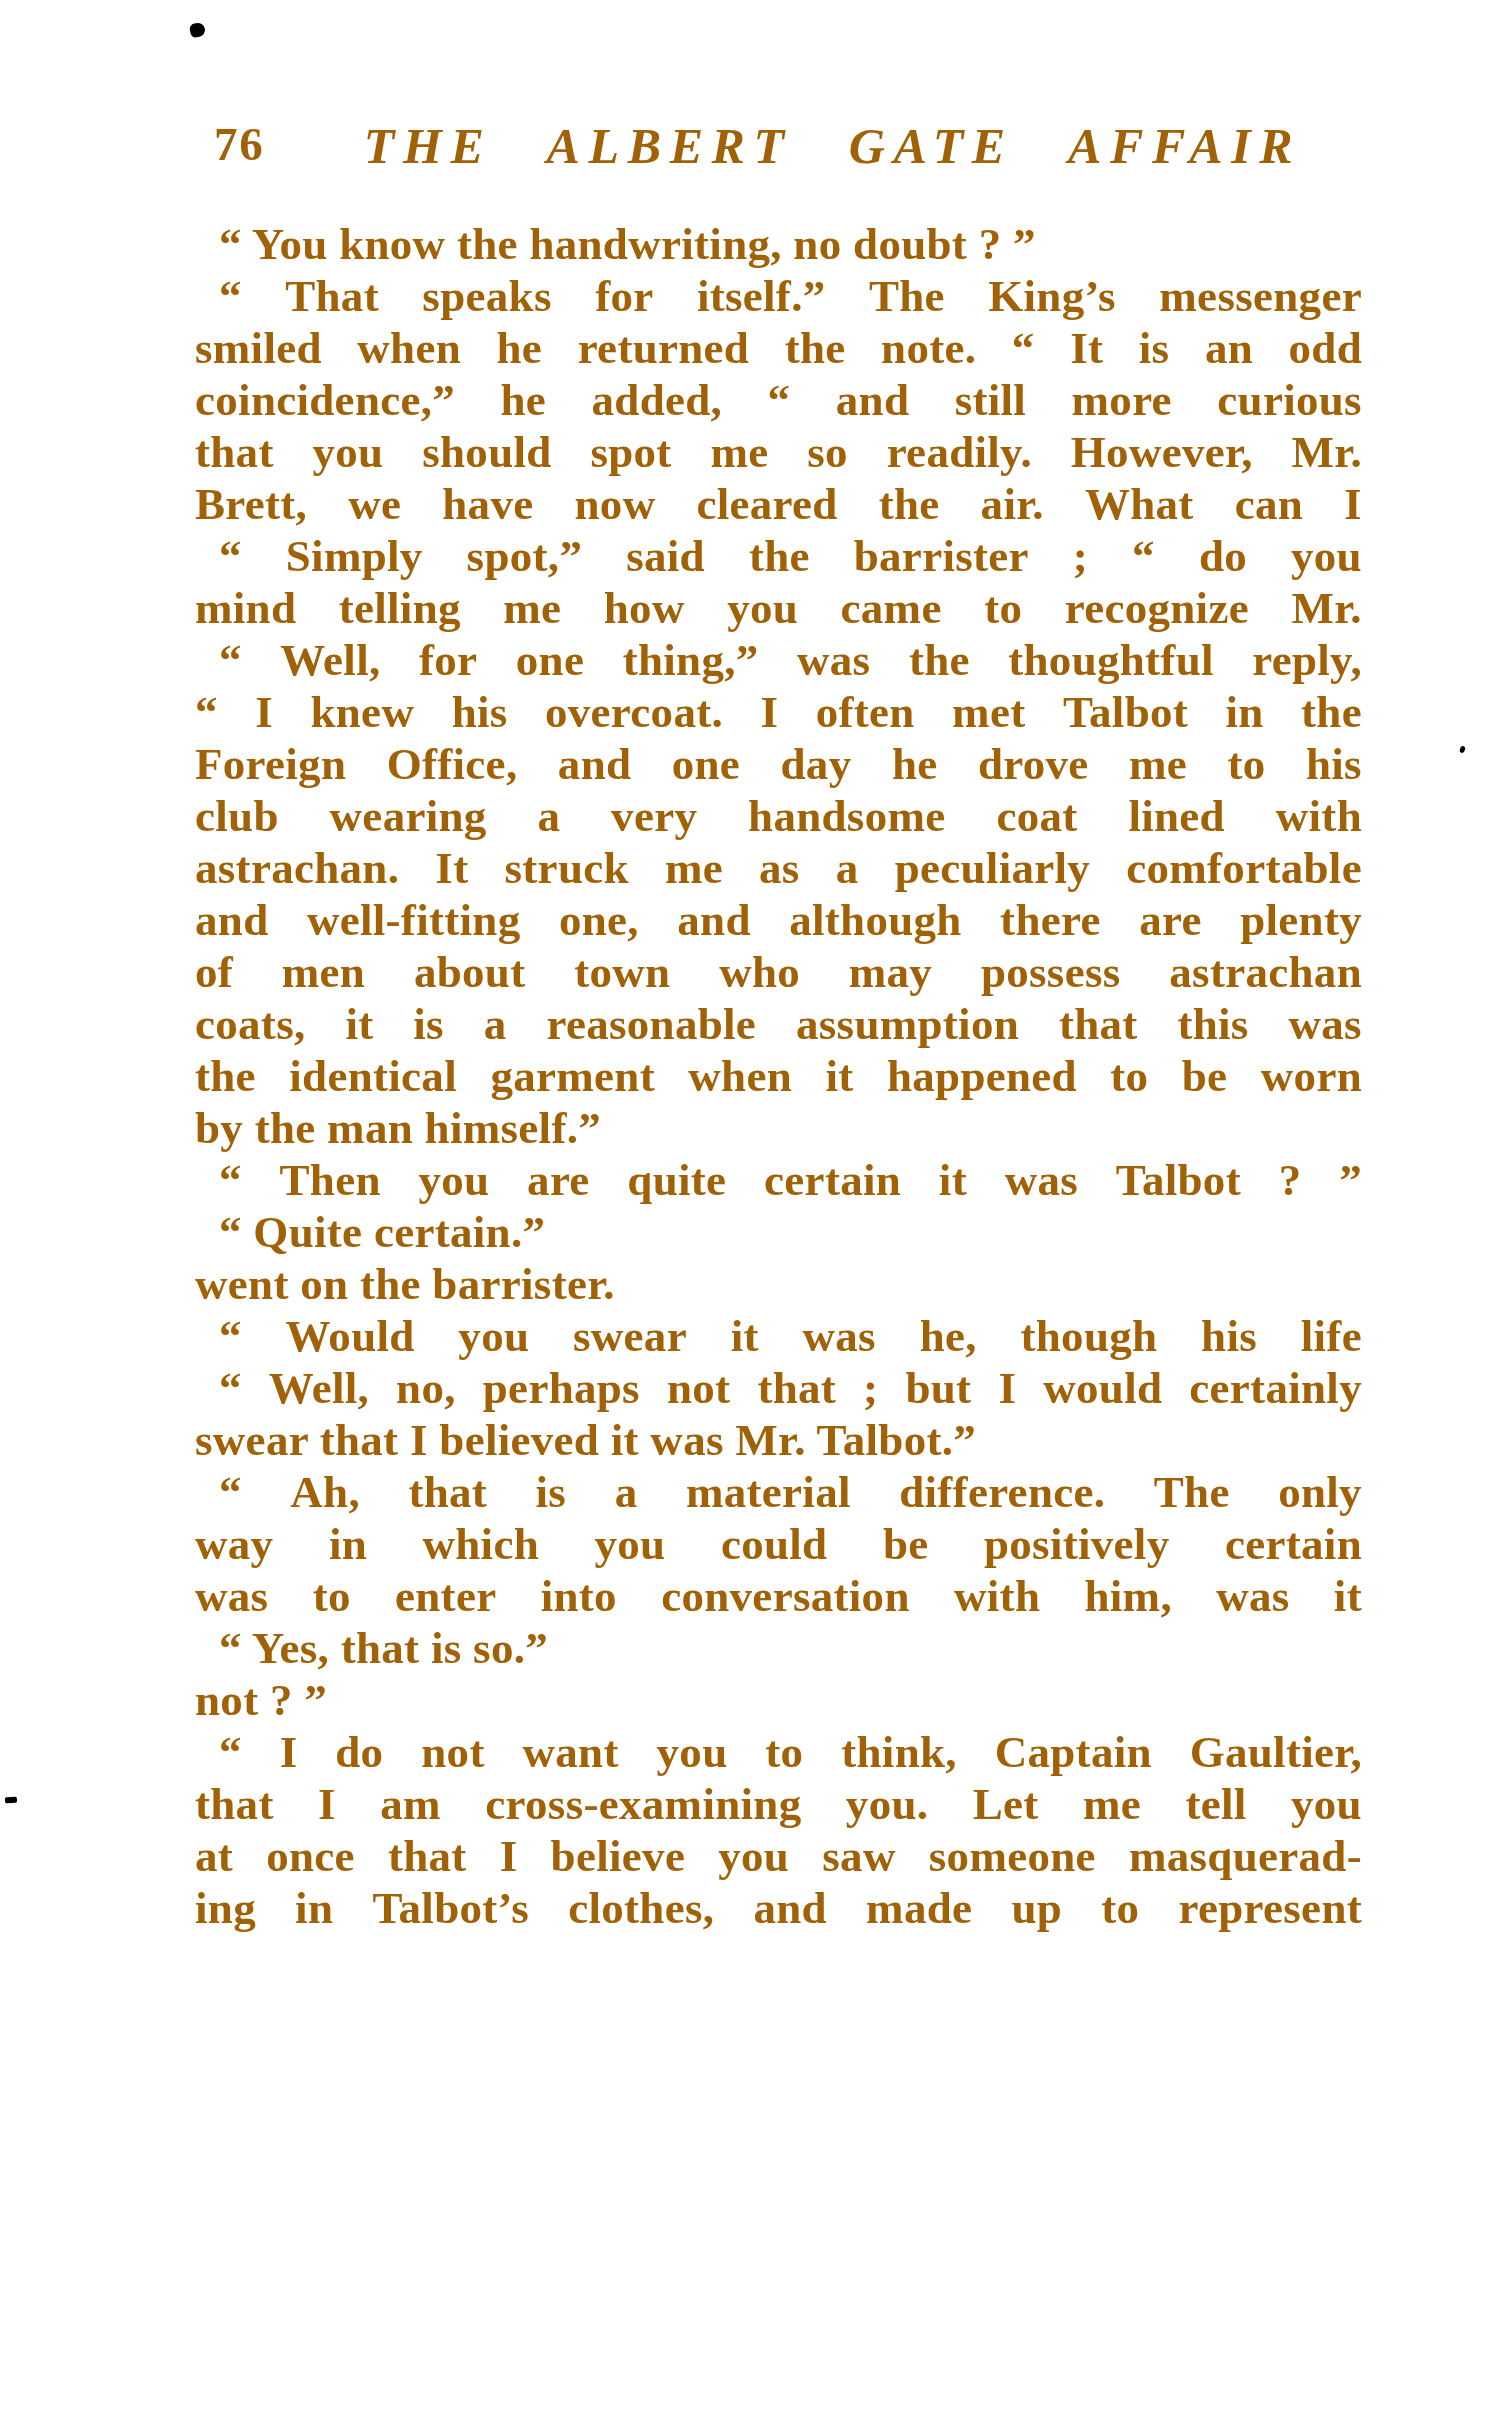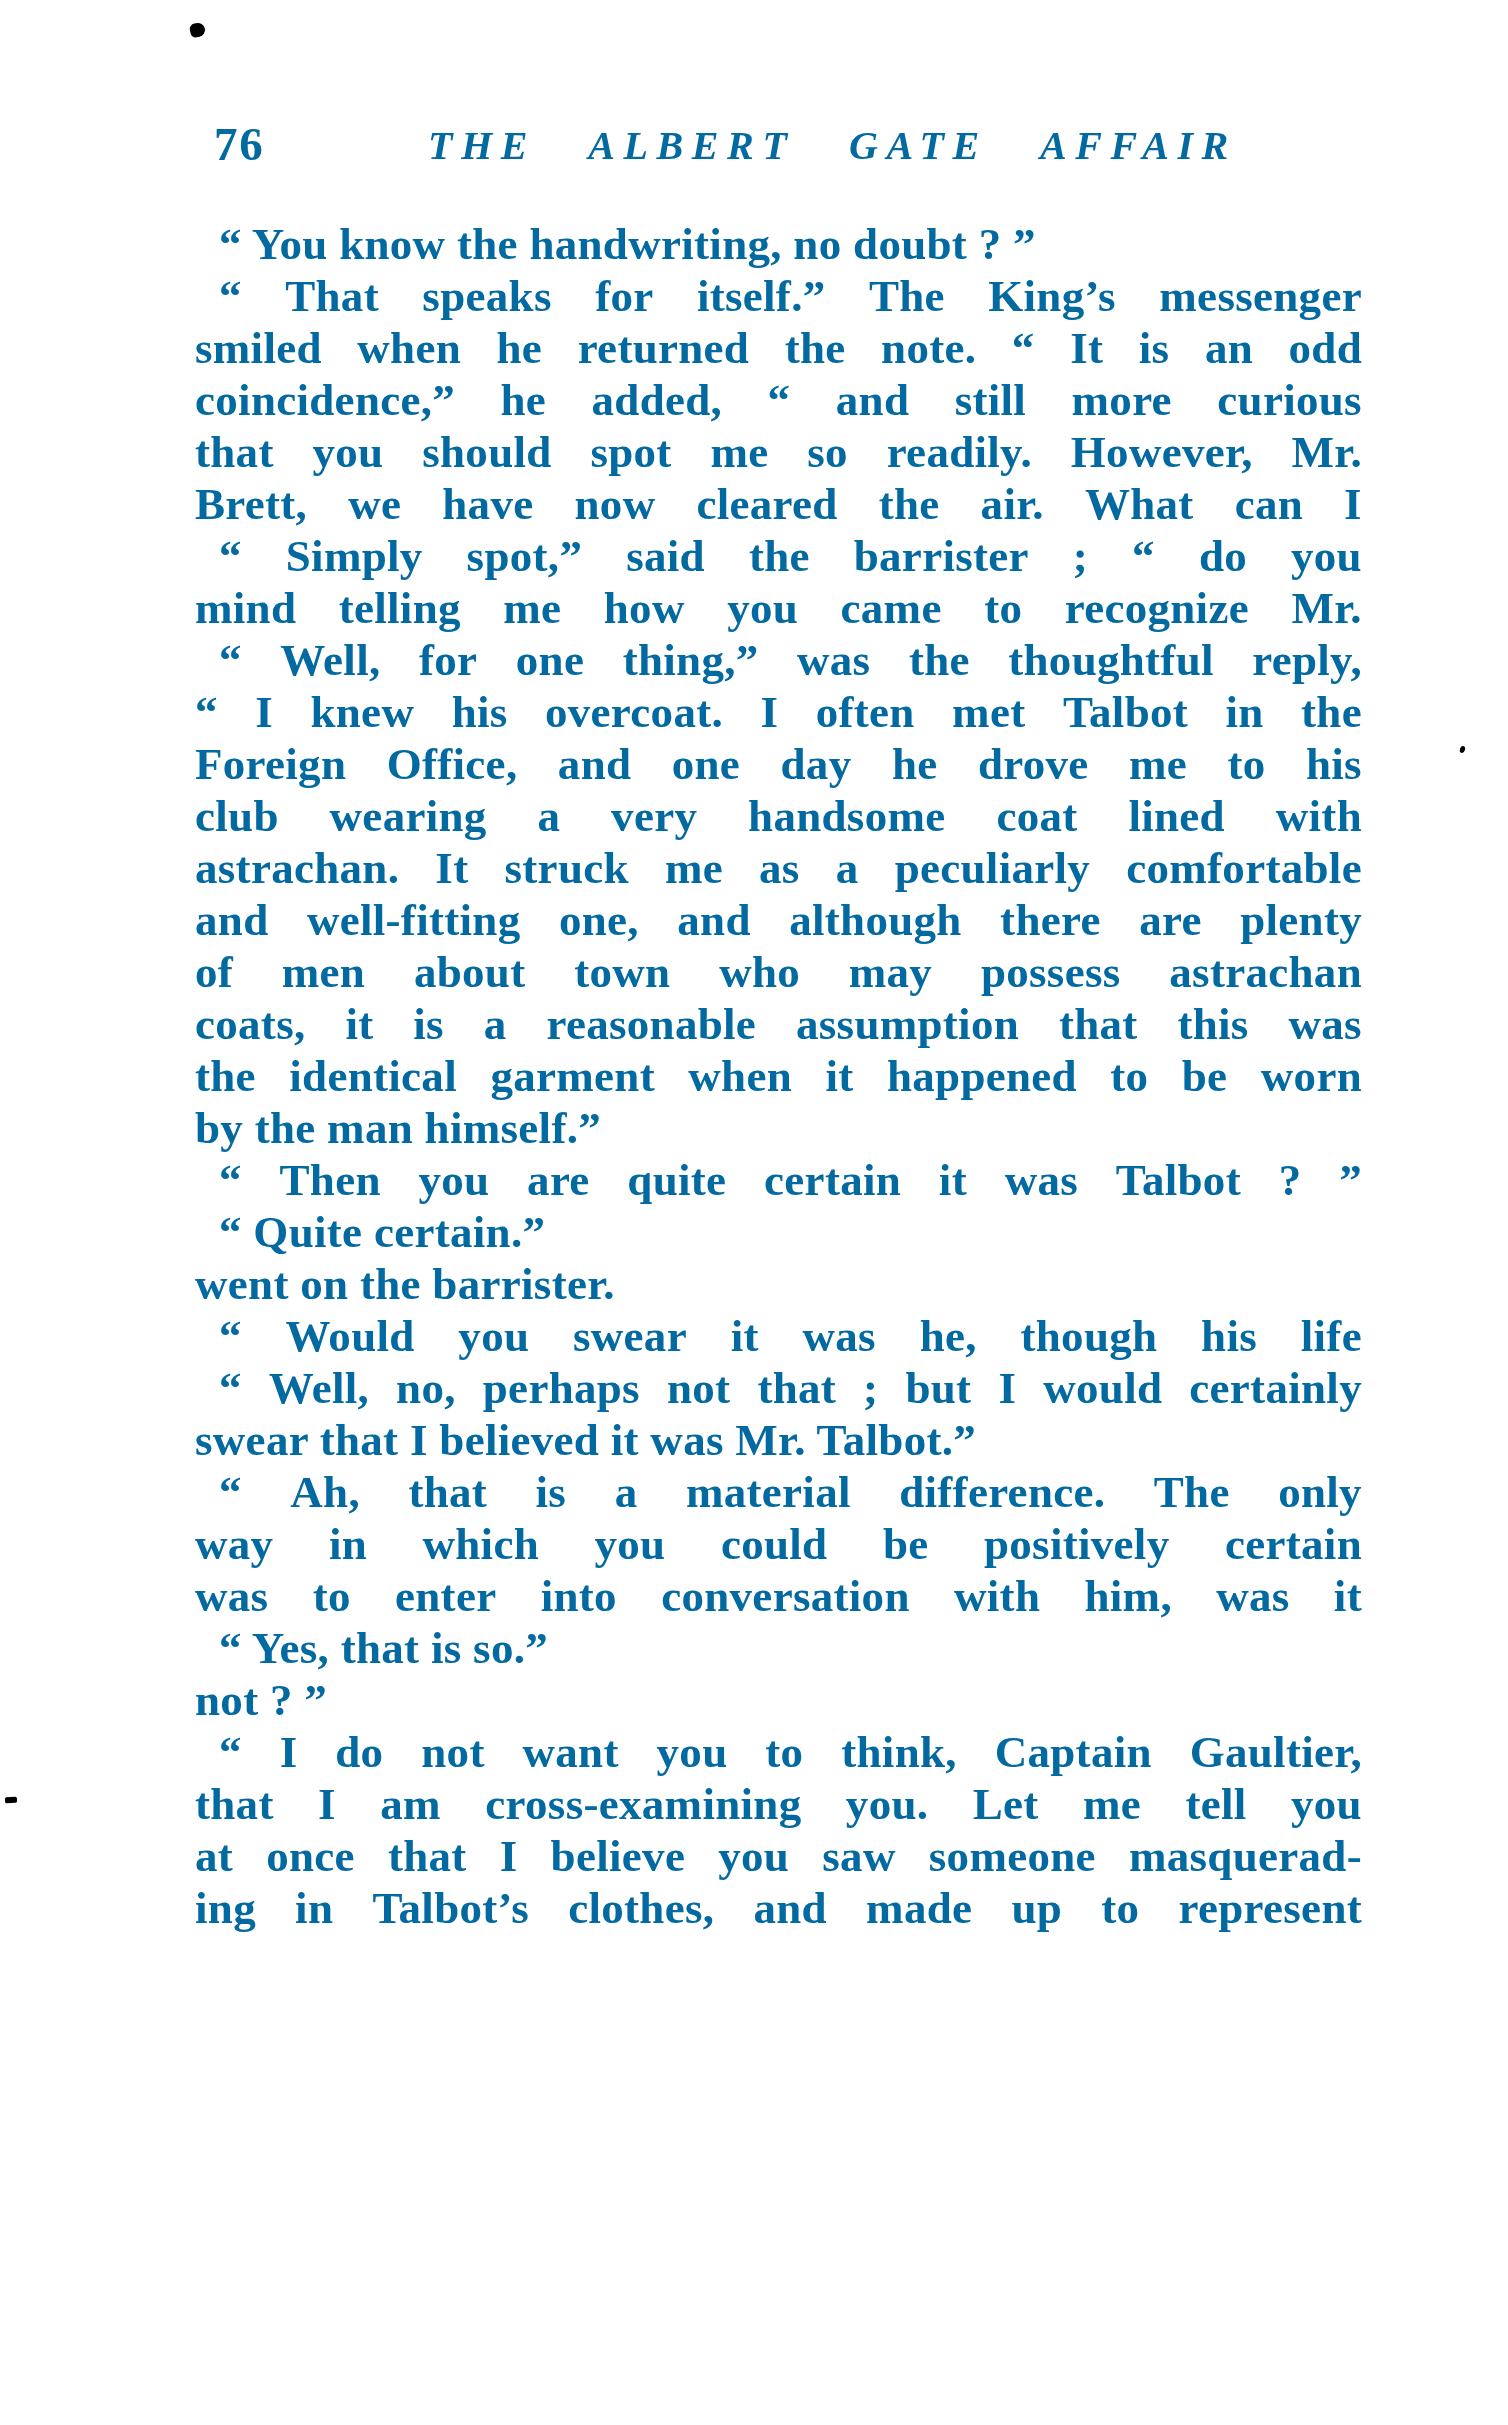--- a/index.html
+++ b/index.html
@@ -2,21 +2,21 @@
 <html style="font-size:14px"><head>
 <meta charset="utf-8">
 <style>
   html,body{margin:0;padding:0;background:#e8e8e8;}
   .page{
     position:relative;
     width:1509px;height:2426px;
     background:#ffffff;
     overflow:hidden;
     font-family:"Liberation Serif","DejaVu Serif",serif;
-    color:#0369a1;
+    color:#a16207;
   }
   
   .ink-blot{
     position:absolute;left:190px;top:22.5px;width:14.7px;height:14px;
     background:#000;border-radius:45% 60% 55% 40%;transform:rotate(-12deg);
   }
   .margin-dash{
     position:absolute;left:5.2px;top:1797px;width:12px;height:6px;
     background:#000;border-radius:1.7px;transform:rotate(-4deg);
   }
@@ -29,21 +29,21 @@
     position:absolute;left:195px;top:116px;width:1167px;height:60px;
   }
   .pagenum{
     position:absolute;left:19px;top:5.2px;
     font-size:47px;font-weight:bold;line-height:1;
     letter-spacing:1.7px;
   }
   .title{
     text-align:center;
     transform:translateX(54px);
-    font-size:40px;font-style:italic;font-weight:bold;line-height:60px;
+    font-size:50px;font-style:italic;font-weight:bold;line-height:60px;
     letter-spacing:8.6px;word-spacing:35px;
     white-space:nowrap;
   }
   
   .body{
     position:absolute;left:195px;top:218px;width:1167px;
     font-size:45px;font-weight:bold;
     letter-spacing:0.3px;
   }
   .line{

